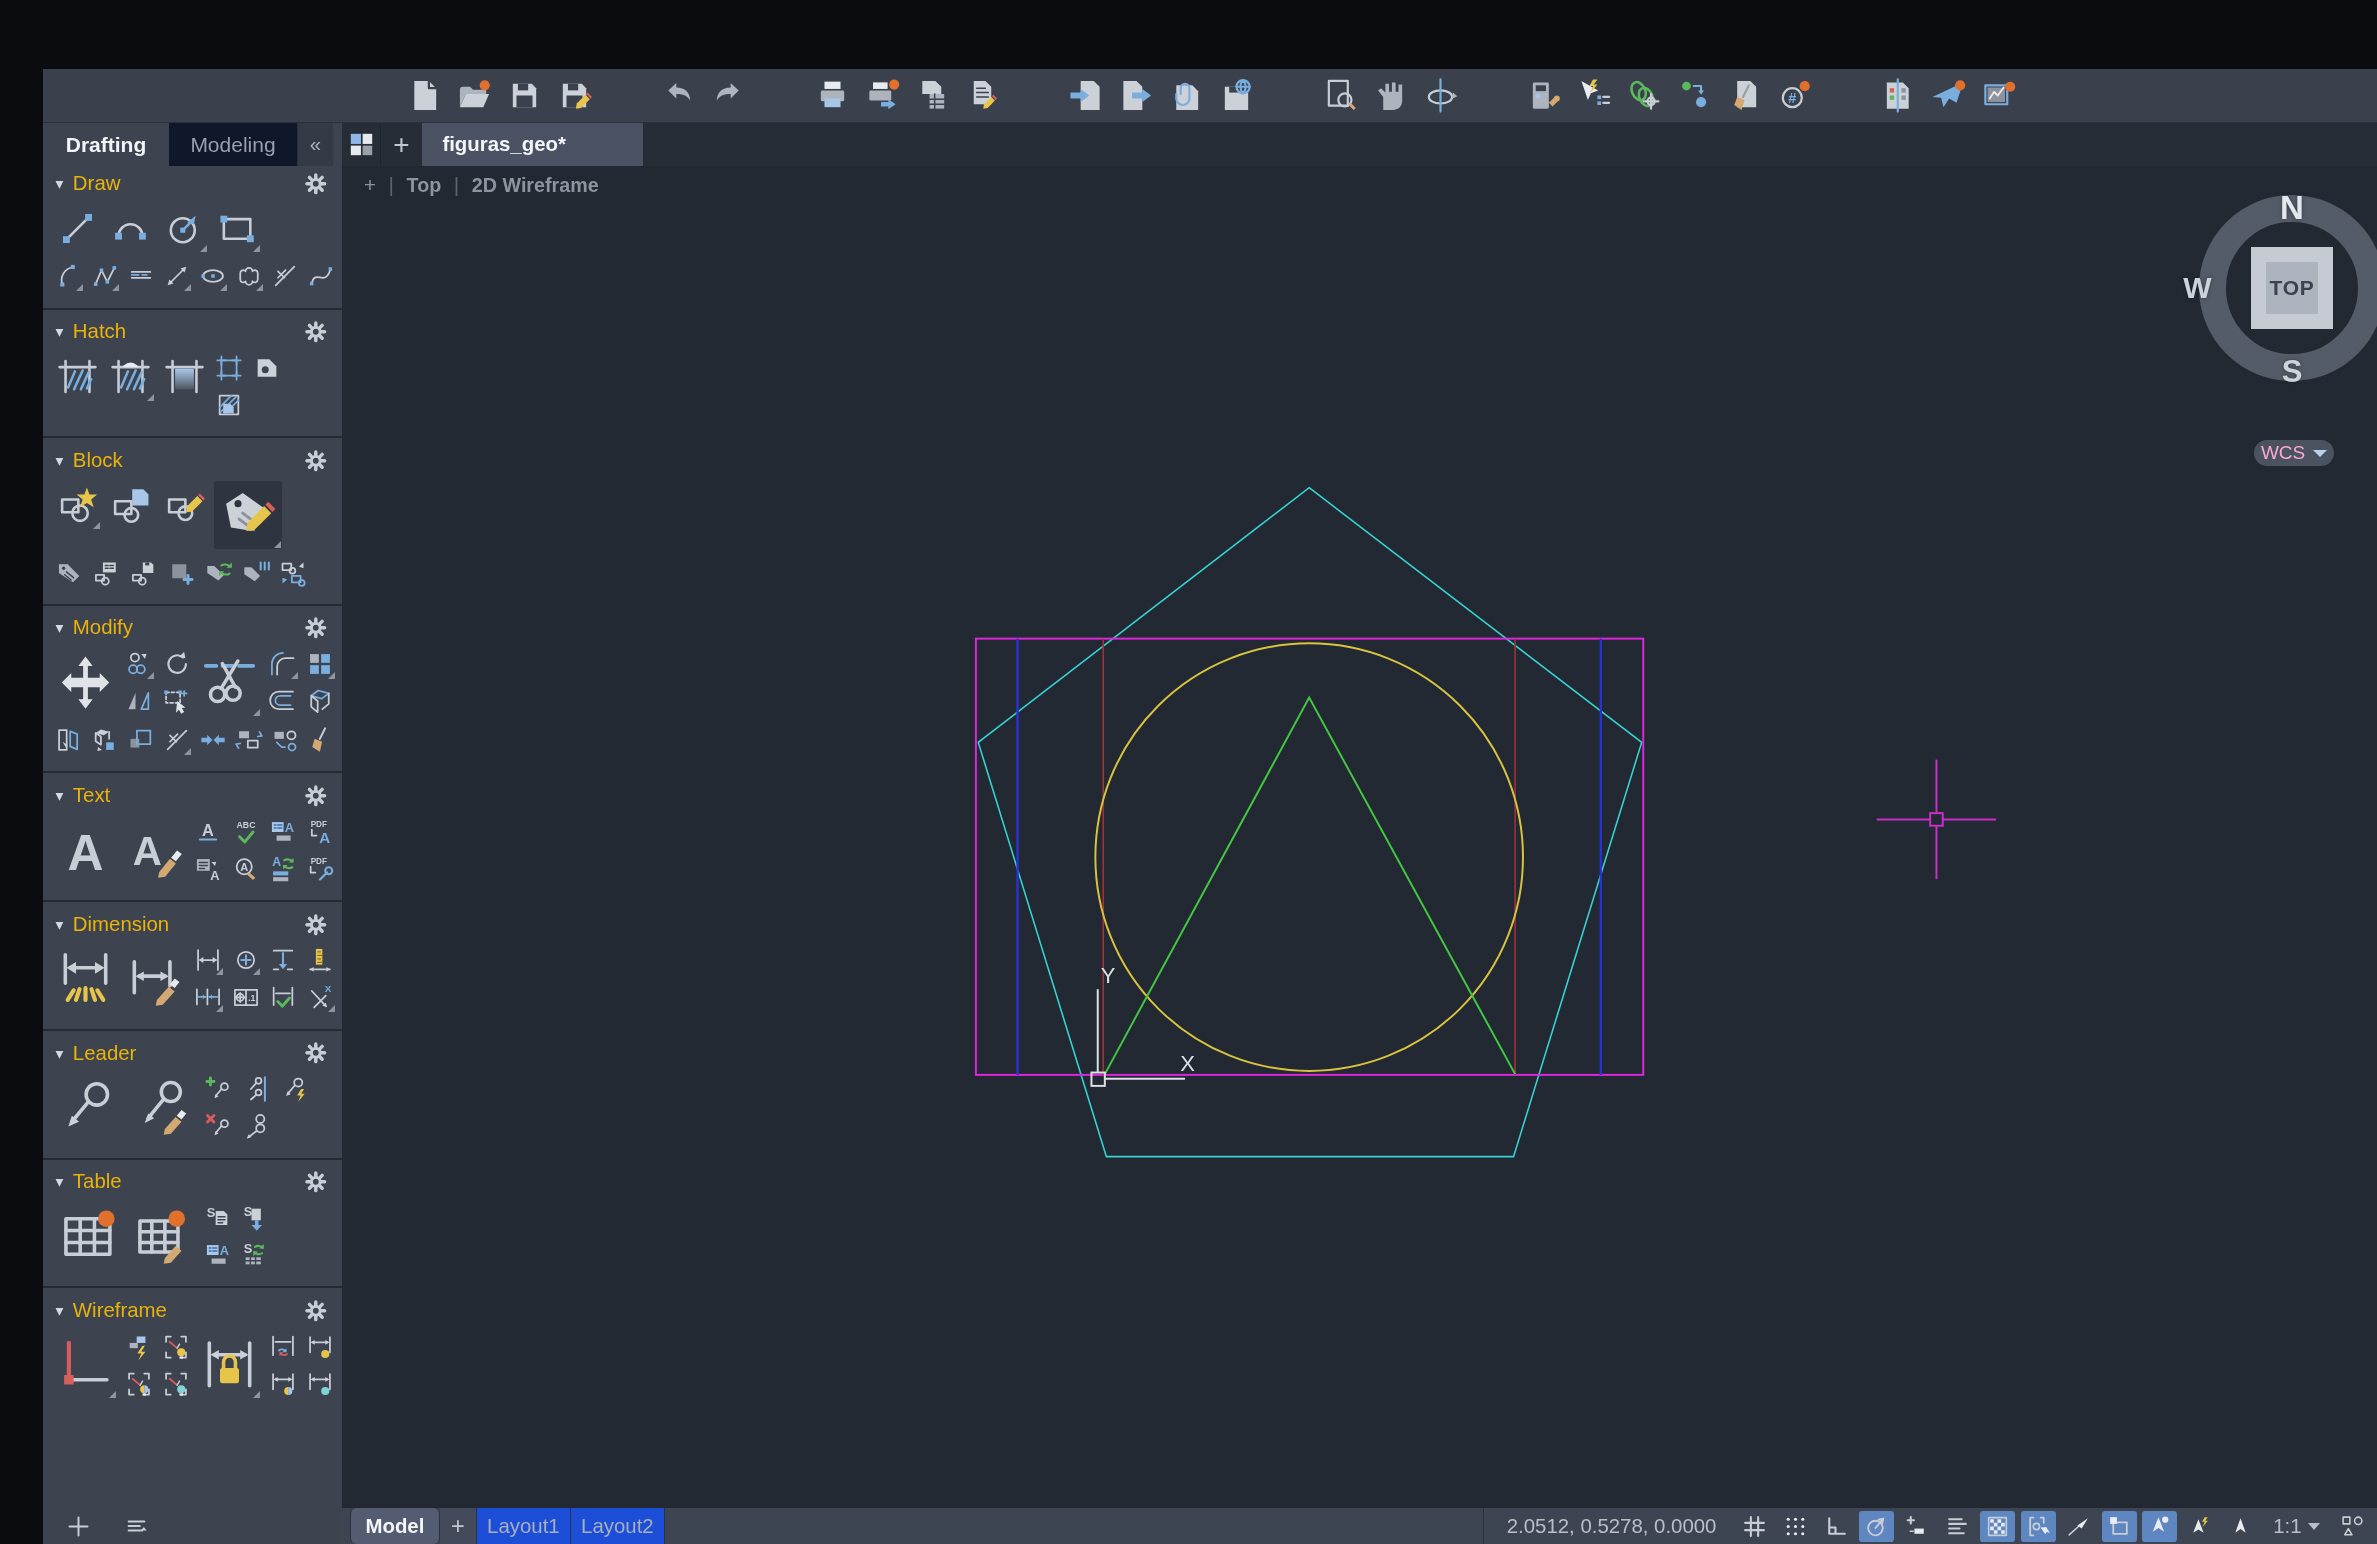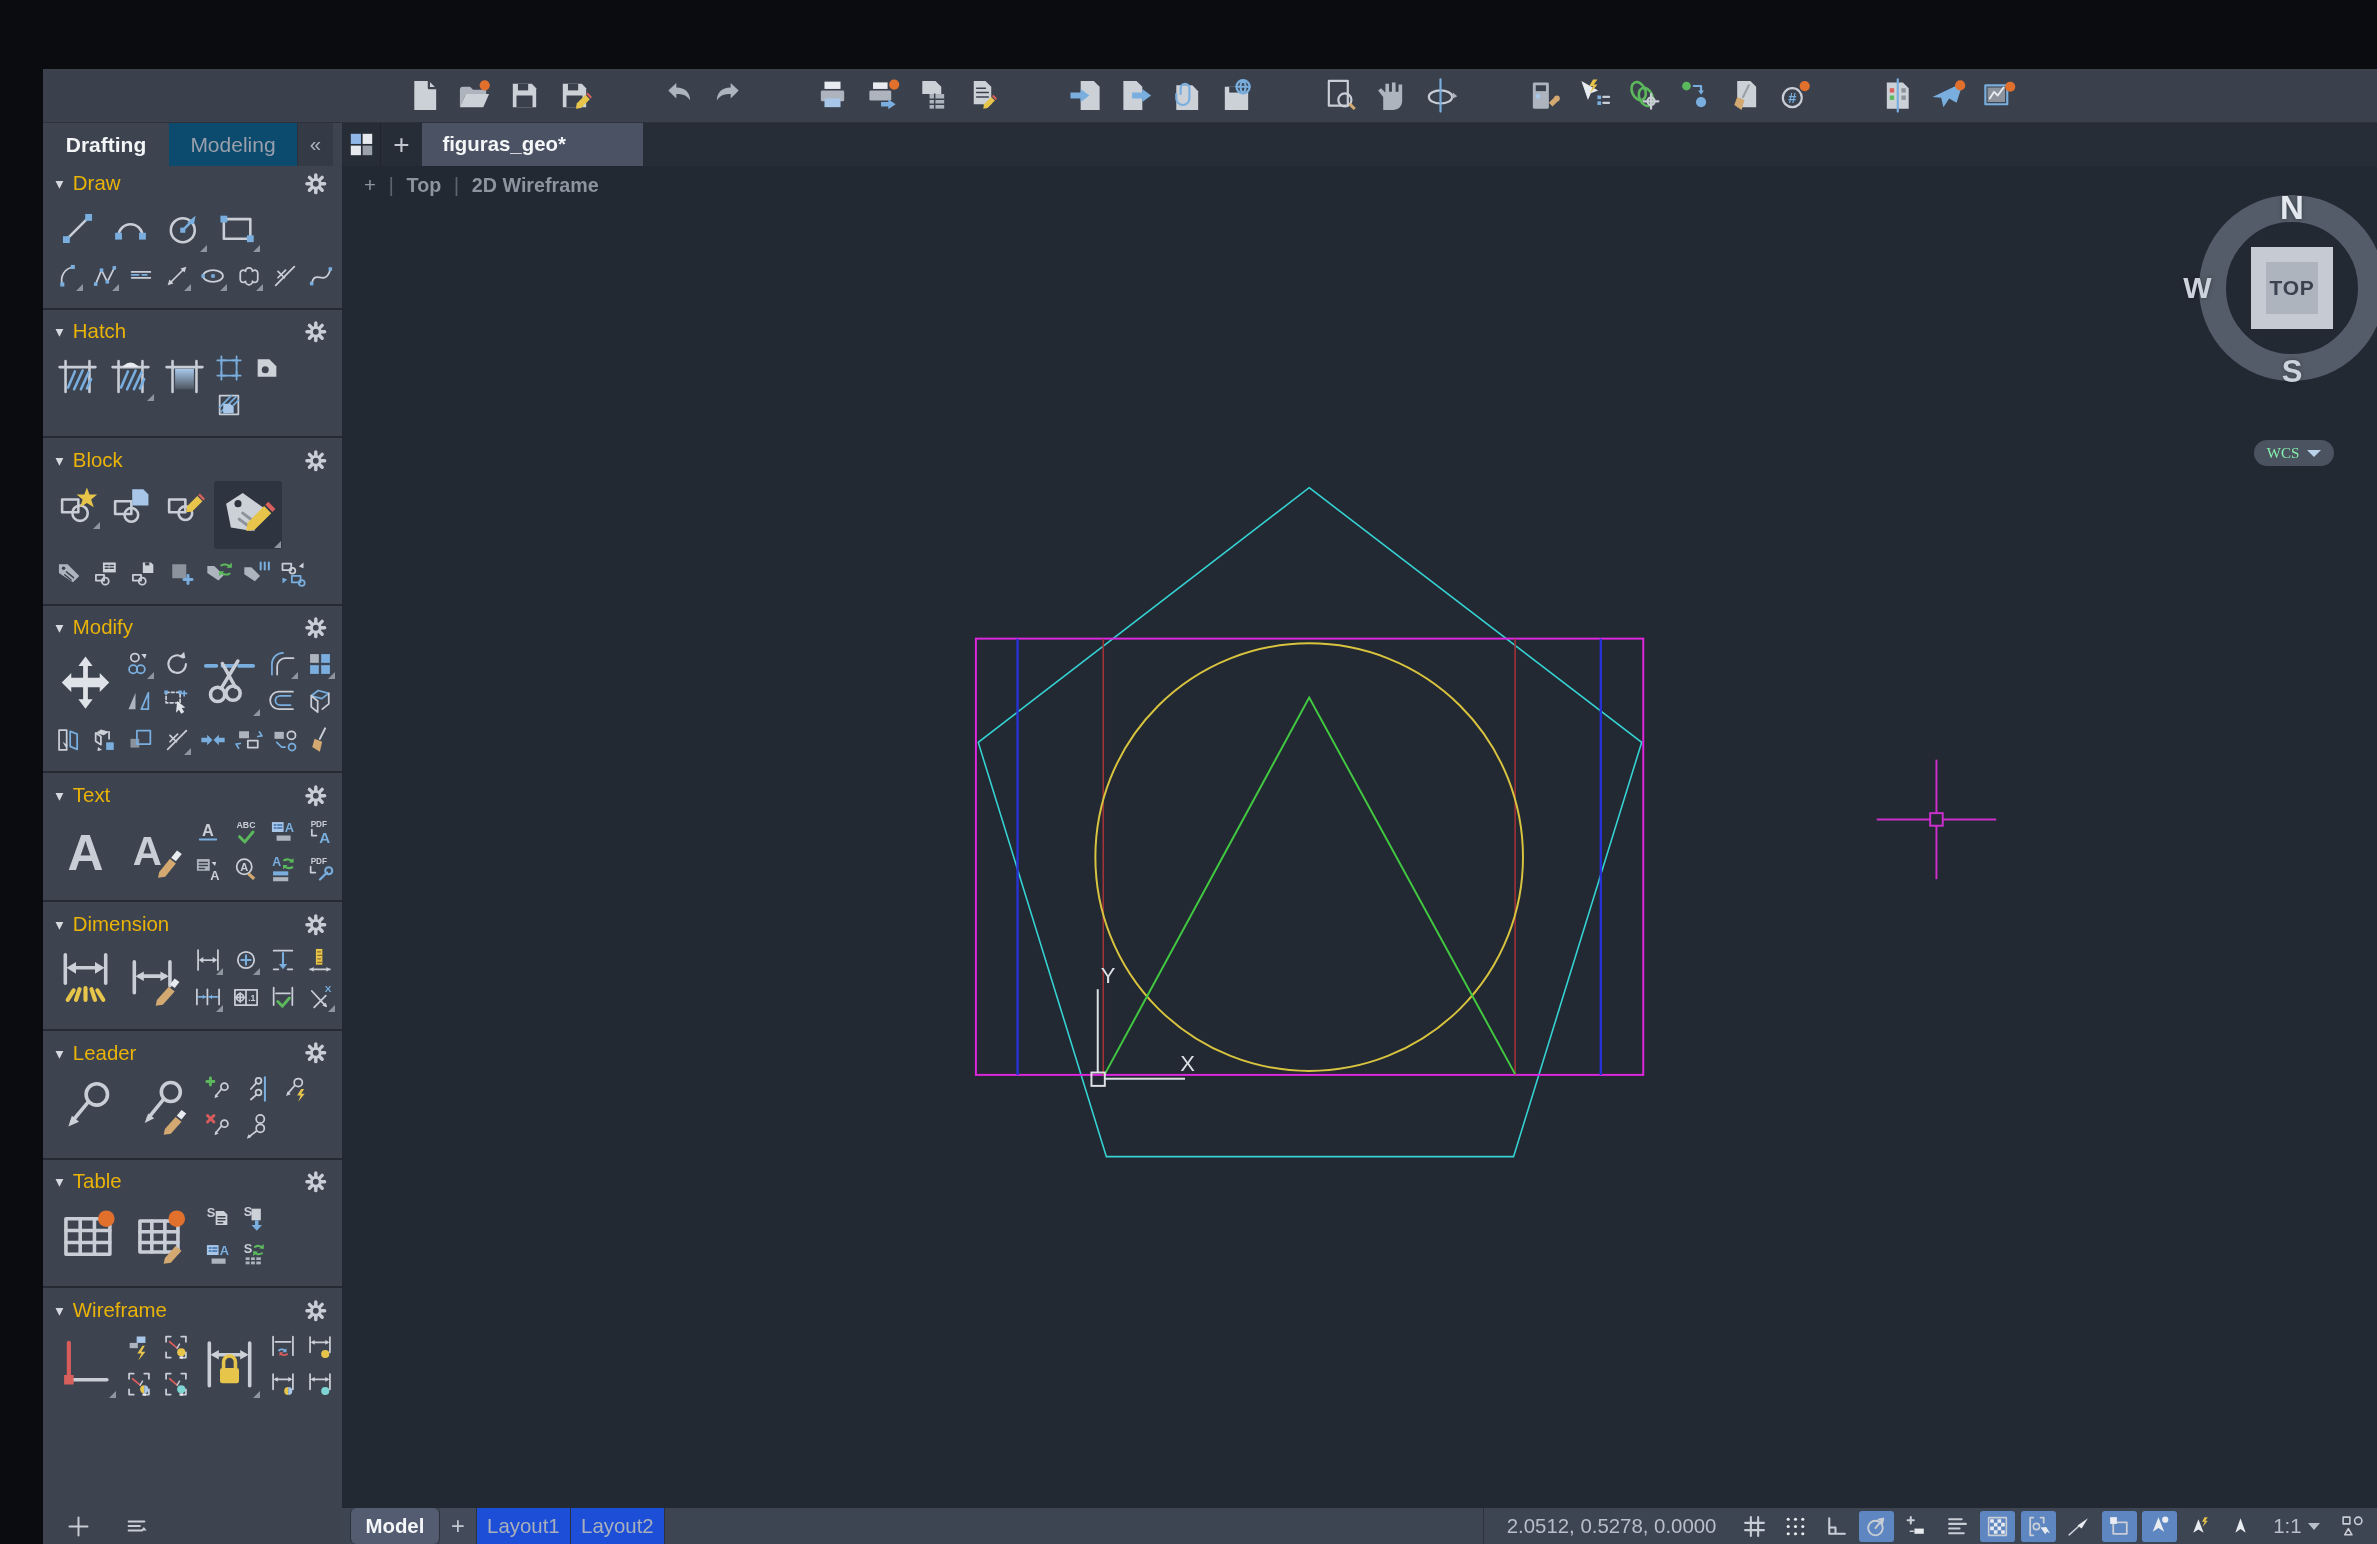--- a/index.html
+++ b/index.html
@@ -8,21 +8,21 @@
   #titlebar{position:absolute;left:0;top:0;width:2377px;height:69px;background:#0a0c10;}
   #toolbar{position:absolute;left:0;top:69px;width:2377px;height:54px;background:#3a414d;border-bottom:1.6px solid #2c313b;display:flex;align-items:center;padding-left:363px;box-sizing:border-box;}
   .tgroup{display:flex;align-items:center;gap:14px;margin-right:68px;}
   .titem{width:36px;height:36px;display:flex;align-items:center;justify-content:center;cursor:pointer;}
   .titem svg{width:35px;height:35px;}
   
   #sidebar{position:absolute;left:0;top:123px;width:299px;height:1421px;background:#3d4450;z-index:5;}
   #sidebar-tabs{display:flex;height:43px;}
   .stab{display:flex;align-items:center;justify-content:center;font-size:21px;cursor:pointer;}
   .stab.active{background:#3d4450;color:#f2f4f6;width:126px;font-weight:bold;}
-  .stab.inactive{background:#0c4a6e;color:#99a0ab;width:128px;}
+  .stab.inactive{background:#0f172a;color:#99a0ab;width:128px;}
   #collapse-btn{width:35px;background:#343b47;color:#aeb5bf;display:flex;align-items:center;justify-content:center;font-size:20.4px;cursor:pointer;border-left:1.6px solid #2c313b;}
   .section{padding-bottom:4.7px;}
   .sec-head{display:flex;align-items:center;height:35px;padding:0 14px 0 12.6px;gap:9.4px;}
   .caret{color:#d6dae0;font-size:15.7px;cursor:pointer;}
   .sec-title{color:#eab308;font-size:20.4px;flex:0 0 auto;}
   .sec-gear{margin-left:auto;width:23.6px;height:23.6px;cursor:pointer;}
   .sec-gear svg{width:23.6px;height:23.6px;}
   .sec-body{padding:3.1px 6.3px 6.3px 11px;display:flex;flex-direction:column;gap:7.9px;}
   .trow{display:flex;align-items:flex-start;gap:6.3px;}
   .tcol{display:flex;flex-direction:column;gap:6.3px;}
@@ -57,21 +57,21 @@
   #vc-ring{position:absolute;left:0;top:0;width:186px;height:186px;border-radius:50%;border:27.5px solid rgba(100,110,123,0.75);box-sizing:border-box;cursor:pointer;}
   .vc-letter{position:absolute;color:#ccd3dc;font-weight:bold;cursor:pointer;text-shadow:0 0 4.7px rgba(0,0,0,.35);}
   #vc-n{left:50%;top:-5.5px;transform:translateX(-50%);font-size:33px;color:#e3e8ee;}
   #vc-s{left:50%;bottom:-9.4px;transform:translateX(-50%);font-size:31px;}
   #vc-w{left:-15.7px;top:50%;transform:translateY(-50%);font-size:30px;}
   #vc-e{right:-17.3px;top:50%;transform:translateY(-50%);font-size:30px;}
   #vc-face{position:absolute;left:52px;top:52px;width:82px;height:82px;background:#c6cbd3;display:flex;align-items:center;justify-content:center;cursor:pointer;}
   #vc-face-inner{width:52px;height:52px;background:#adb4be;display:flex;align-items:center;justify-content:center;}
   #vc-face-label{color:#3b4250;font-size:21px;font-weight:bold;letter-spacing:0.8px;}
   #wcs-btn{position:absolute;left:1912px;top:273px;width:80px;height:26px;border-radius:13.4px;background:#4b5260;display:flex;align-items:center;justify-content:center;gap:7.9px;cursor:pointer;}
-  #wcs-label{color:#86efac;font-size:15px;font-family:Liberation Serif, serif;}
+  #wcs-label{color:#f9a8d4;font-size:19px;}
   #wcs-caret{width:0;height:0;border-left:7px solid transparent;border-right:7px solid transparent;border-top:7.9px solid #b9d2ea;}
   
   #statusbar{position:absolute;left:299px;top:1508px;width:2079px;height:36px;background:#3e4552;display:flex;align-items:center;box-sizing:border-box;padding-left:7.9px;}
   .sbtab{height:36px;display:flex;align-items:center;justify-content:center;font-size:20.4px;cursor:pointer;border-right:1.6px solid #2c313c;}
   #tab-model{width:88px;background:#535c70;color:#f4f6f8;font-weight:bold;border-left:1.6px solid #2c313c;border-radius:6px;}
   #tab-addlayout{width:36px;color:#c3c8d0;font-size:23.6px;background:#434a59;}
   .sbtab.layout{width:93px;color:#a9b0bb;background:#1d4ed8;}
   #sb-right{margin-left:auto;display:flex;align-items:center;gap:10px;padding-right:11px;height:100%;padding-left:32px;}
   #sb-sep{width:1.6px;height:100%;background:#2c313c;margin-right:12.6px;}
   #coords{color:#b9bfc9;font-size:20.4px;margin-right:11px;white-space:nowrap;}

